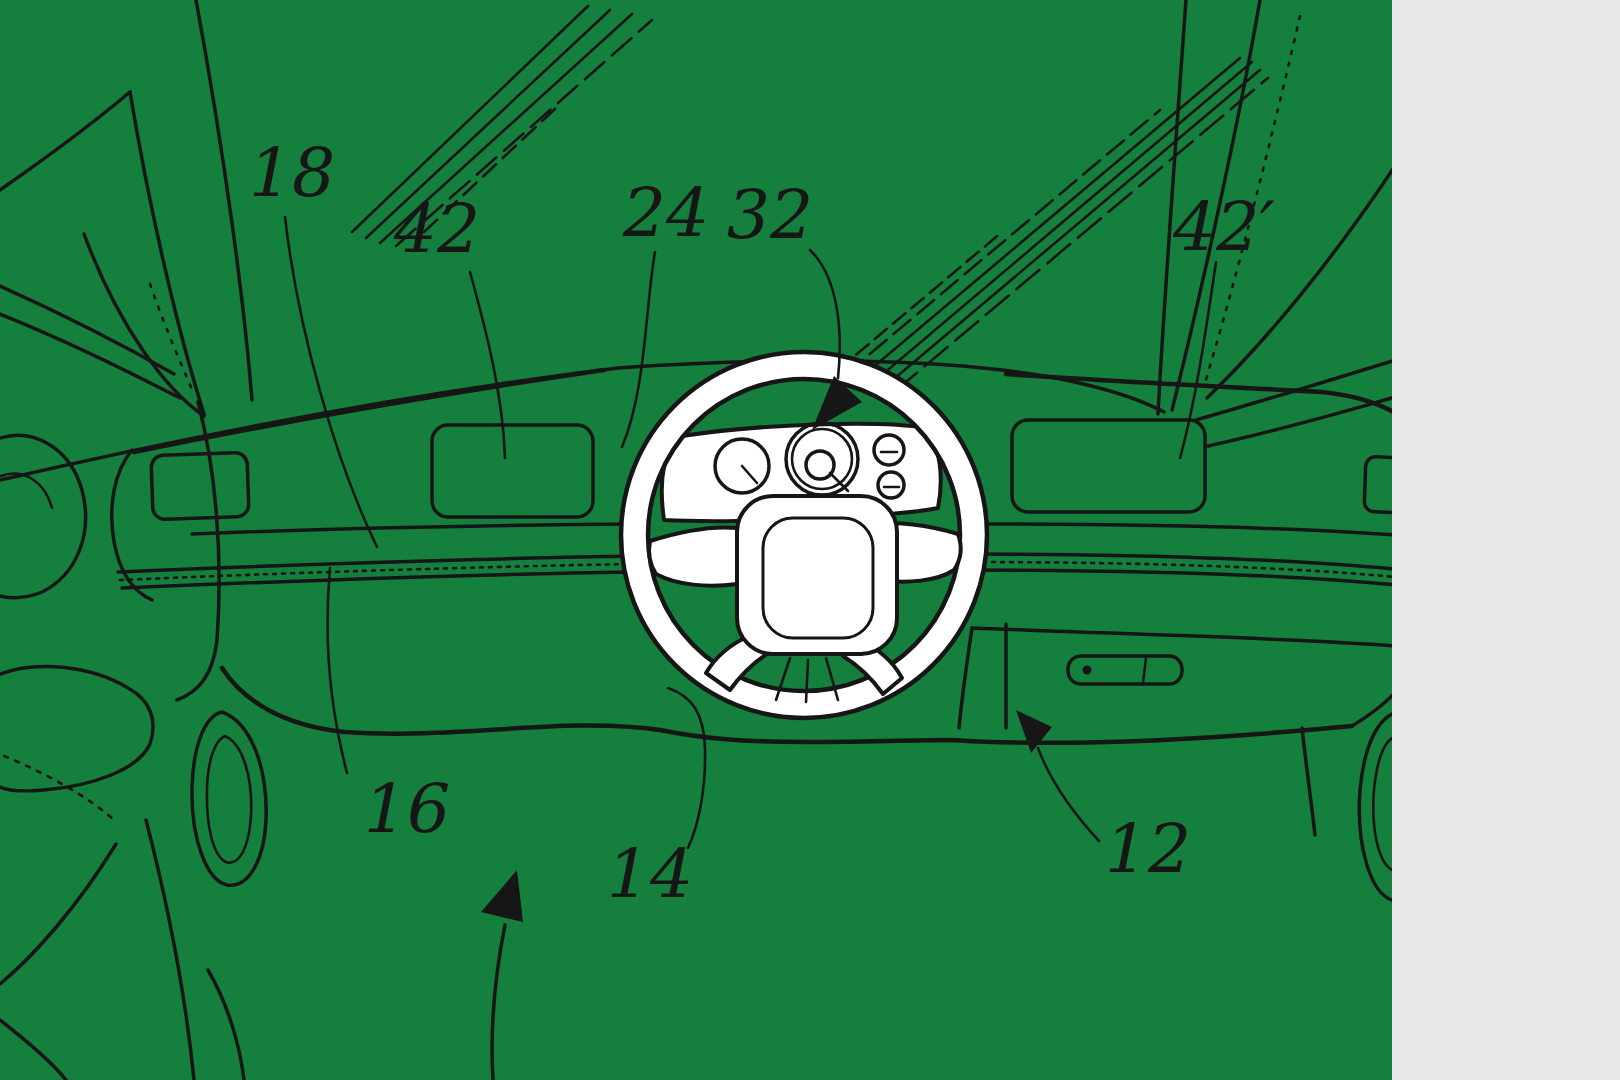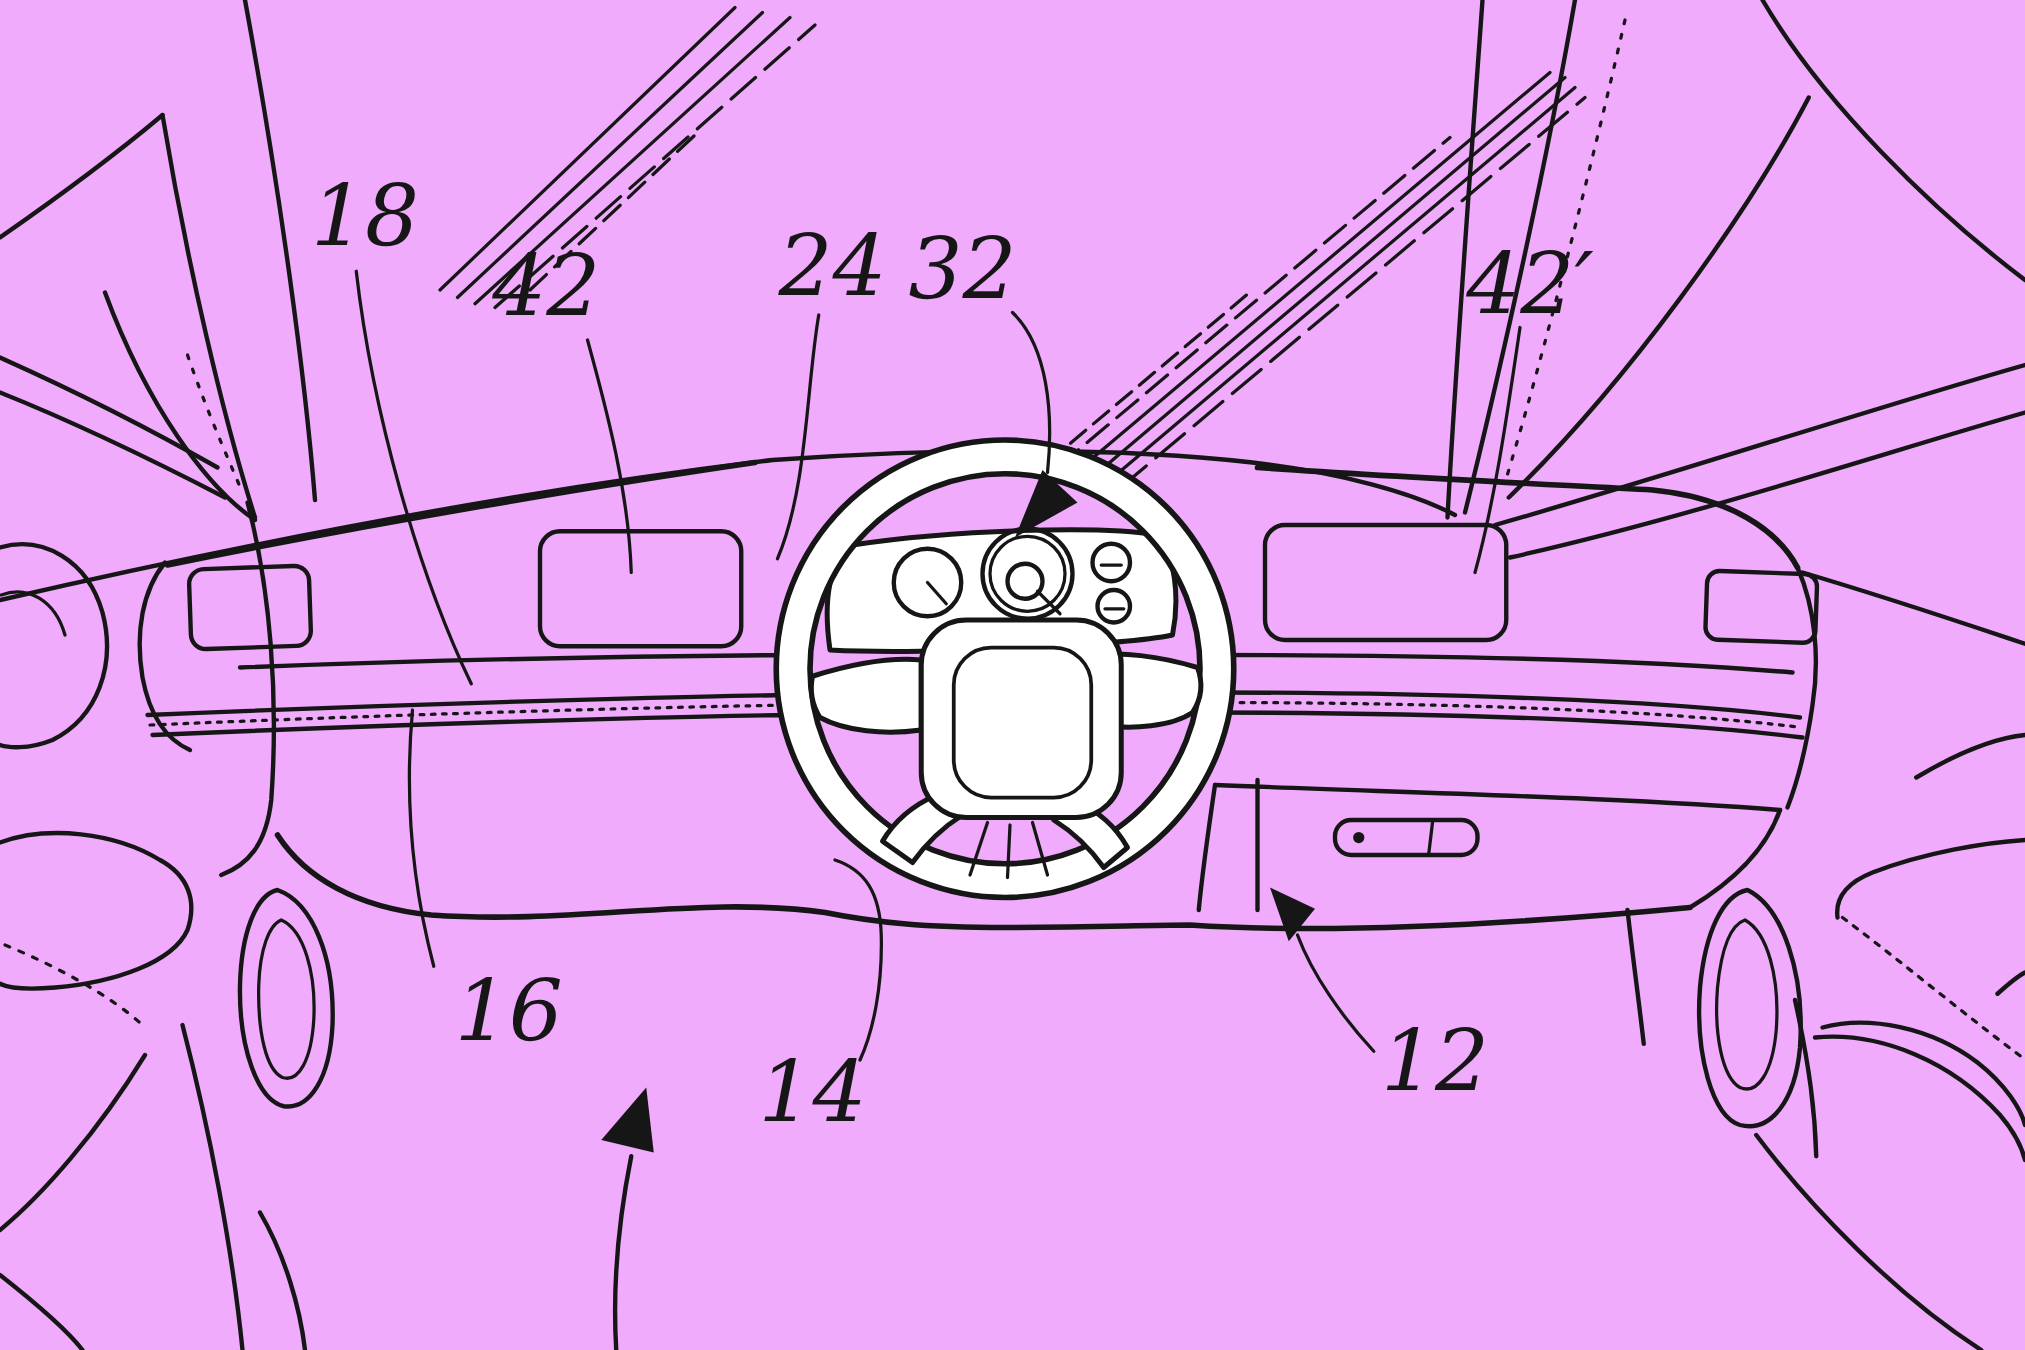--- a/index.html
+++ b/index.html
@@ -1,16 +1,16 @@
 <!DOCTYPE html>
 <html><head>
 <meta charset="utf-8">
 <style>
   html,body{margin:0;padding:0;background:#e8e8e8;}
-  .stage{position:relative;width:1620px;height:1080px;background:#f0abfc;overflow:hidden;
+  .stage{position:relative;width:1392px;height:1080px;background:#15803d;overflow:hidden;
          font-family:"DejaVu Serif", serif;}
   svg{position:absolute;left:0;top:0;}
   .ln{fill:none;stroke:#161616;stroke-width:3.5;stroke-linecap:round;stroke-linejoin:round;}
   .hv{stroke-width:4.5;}
   .thin{stroke-width:2.6;}
   .wfill{fill:#ffffff;stroke:#161616;stroke-width:4;stroke-linejoin:round;}
   .blk{fill:#161616;stroke:none;}
   .reflabel{font-family:"DejaVu Serif", serif;font-style:italic;font-size:68px;fill:#161616;
             text-anchor:middle;}
 </style>

